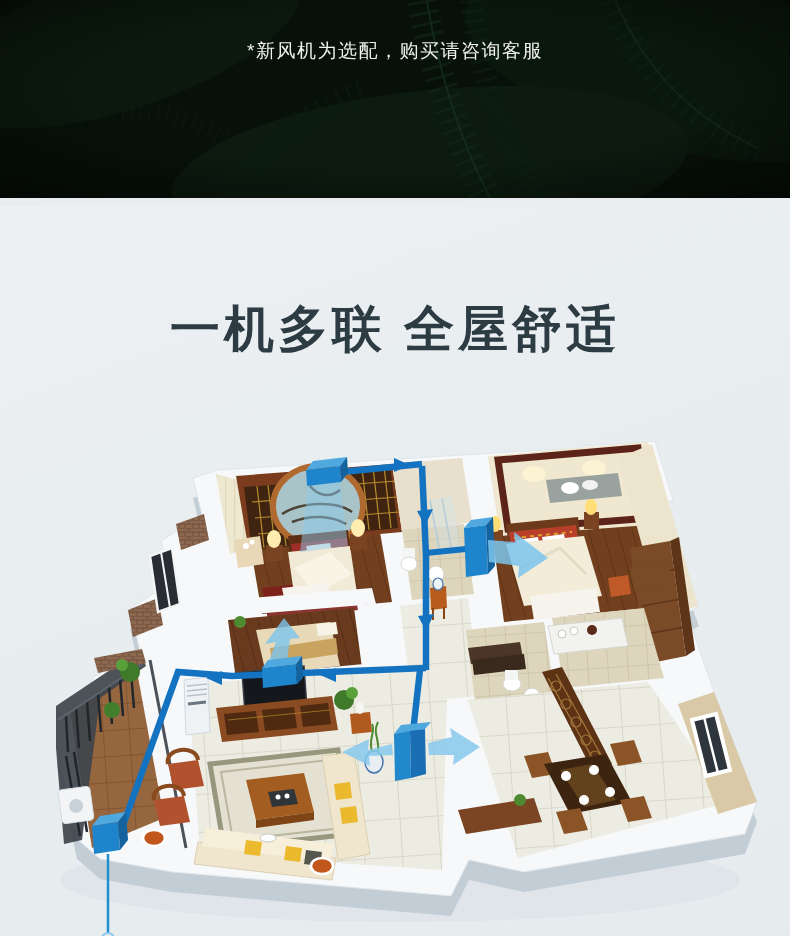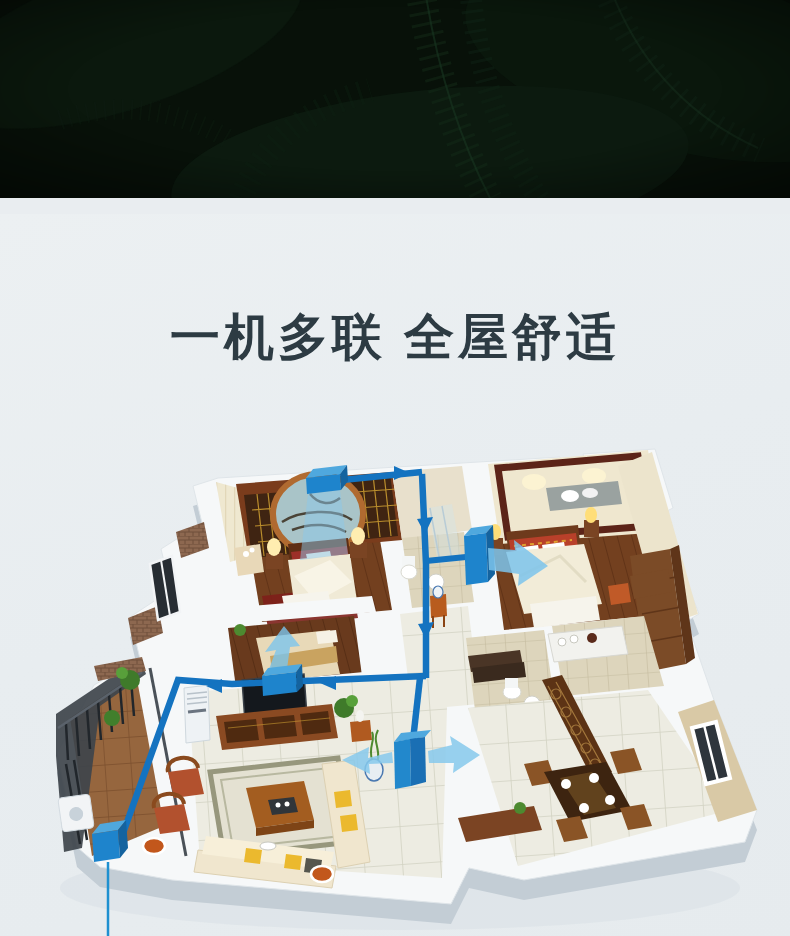--- a/index.html
+++ b/index.html
@@ -7,21 +7,21 @@
        font-family:"Liberation Sans","DejaVu Sans",sans-serif;}
   .page{position:relative;width:790px;height:936px;}
   
   .hero{position:relative;width:790px;height:198px;background:#081109;overflow:hidden;}
   .hero svg{position:absolute;inset:0;}
   .hero-note{position:absolute;top:38px;left:0;width:100%;margin:0;text-align:center;
     color:#eef1ee;font-size:19px;font-weight:500;letter-spacing:1.5px;}
   
   .body-sec{position:relative;width:790px;height:738px;
     background:linear-gradient(160deg,#ecf0f2 0%,#e8edf0 45%,#e6ebee 100%);}
-  .headline{margin:16px;padding-top:96px;text-align:center;color:#2d3b43;
+  .headline{margin:8px;padding-top:96px;text-align:center;color:#2d3b43;
     font-size:50px;font-weight:700;letter-spacing:4px;line-height:1.1;}
   .plan-wrap{position:absolute;left:0;top:178px;width:790px;height:560px;}
   .plan-wrap svg{display:block;}
 </style>
 </head>
 <body>
 
 <div class="page">
 
   <header class="hero">
@@ -38,20 +38,21 @@
         <path d="M60,120 C120,100 180,110 230,140" stroke="#0f2013" stroke-width="20" stroke-dasharray="2 7" fill="none" opacity="0.4"></path>
         <path d="M425,-10 C436,60 455,130 490,198" stroke="#1d3d26" stroke-width="2" fill="none" opacity="0.6"></path>
         <path d="M615,0 C644,68 692,118 758,148" stroke="#1a3722" stroke-width="2" fill="none" opacity="0.5"></path>
       </g>
       <radialGradient id="vig" cx="50%" cy="45%" r="75%">
         <stop offset="55%" stop-color="#000000" stop-opacity="0"></stop>
         <stop offset="100%" stop-color="#000000" stop-opacity="0.5"></stop>
       </radialGradient>
       <rect x="0" y="0" width="790" height="198" fill="url(#vig)"></rect>
     </svg>
+    <p class="hero-note">*新风机为选配，购买请咨询客服</p>
   </header>
 
   <section class="body-sec">
     <h1 class="headline">一机多联 全屋舒适</h1>
 
     <div class="plan-wrap">
     <svg viewBox="0 376 790 560" width="790" height="560">
       <defs>
         <pattern id="patWood" width="14" height="14" patternUnits="userSpaceOnUse" patternTransform="rotate(75)">
           <rect width="14" height="14" fill="#73401f"></rect>

